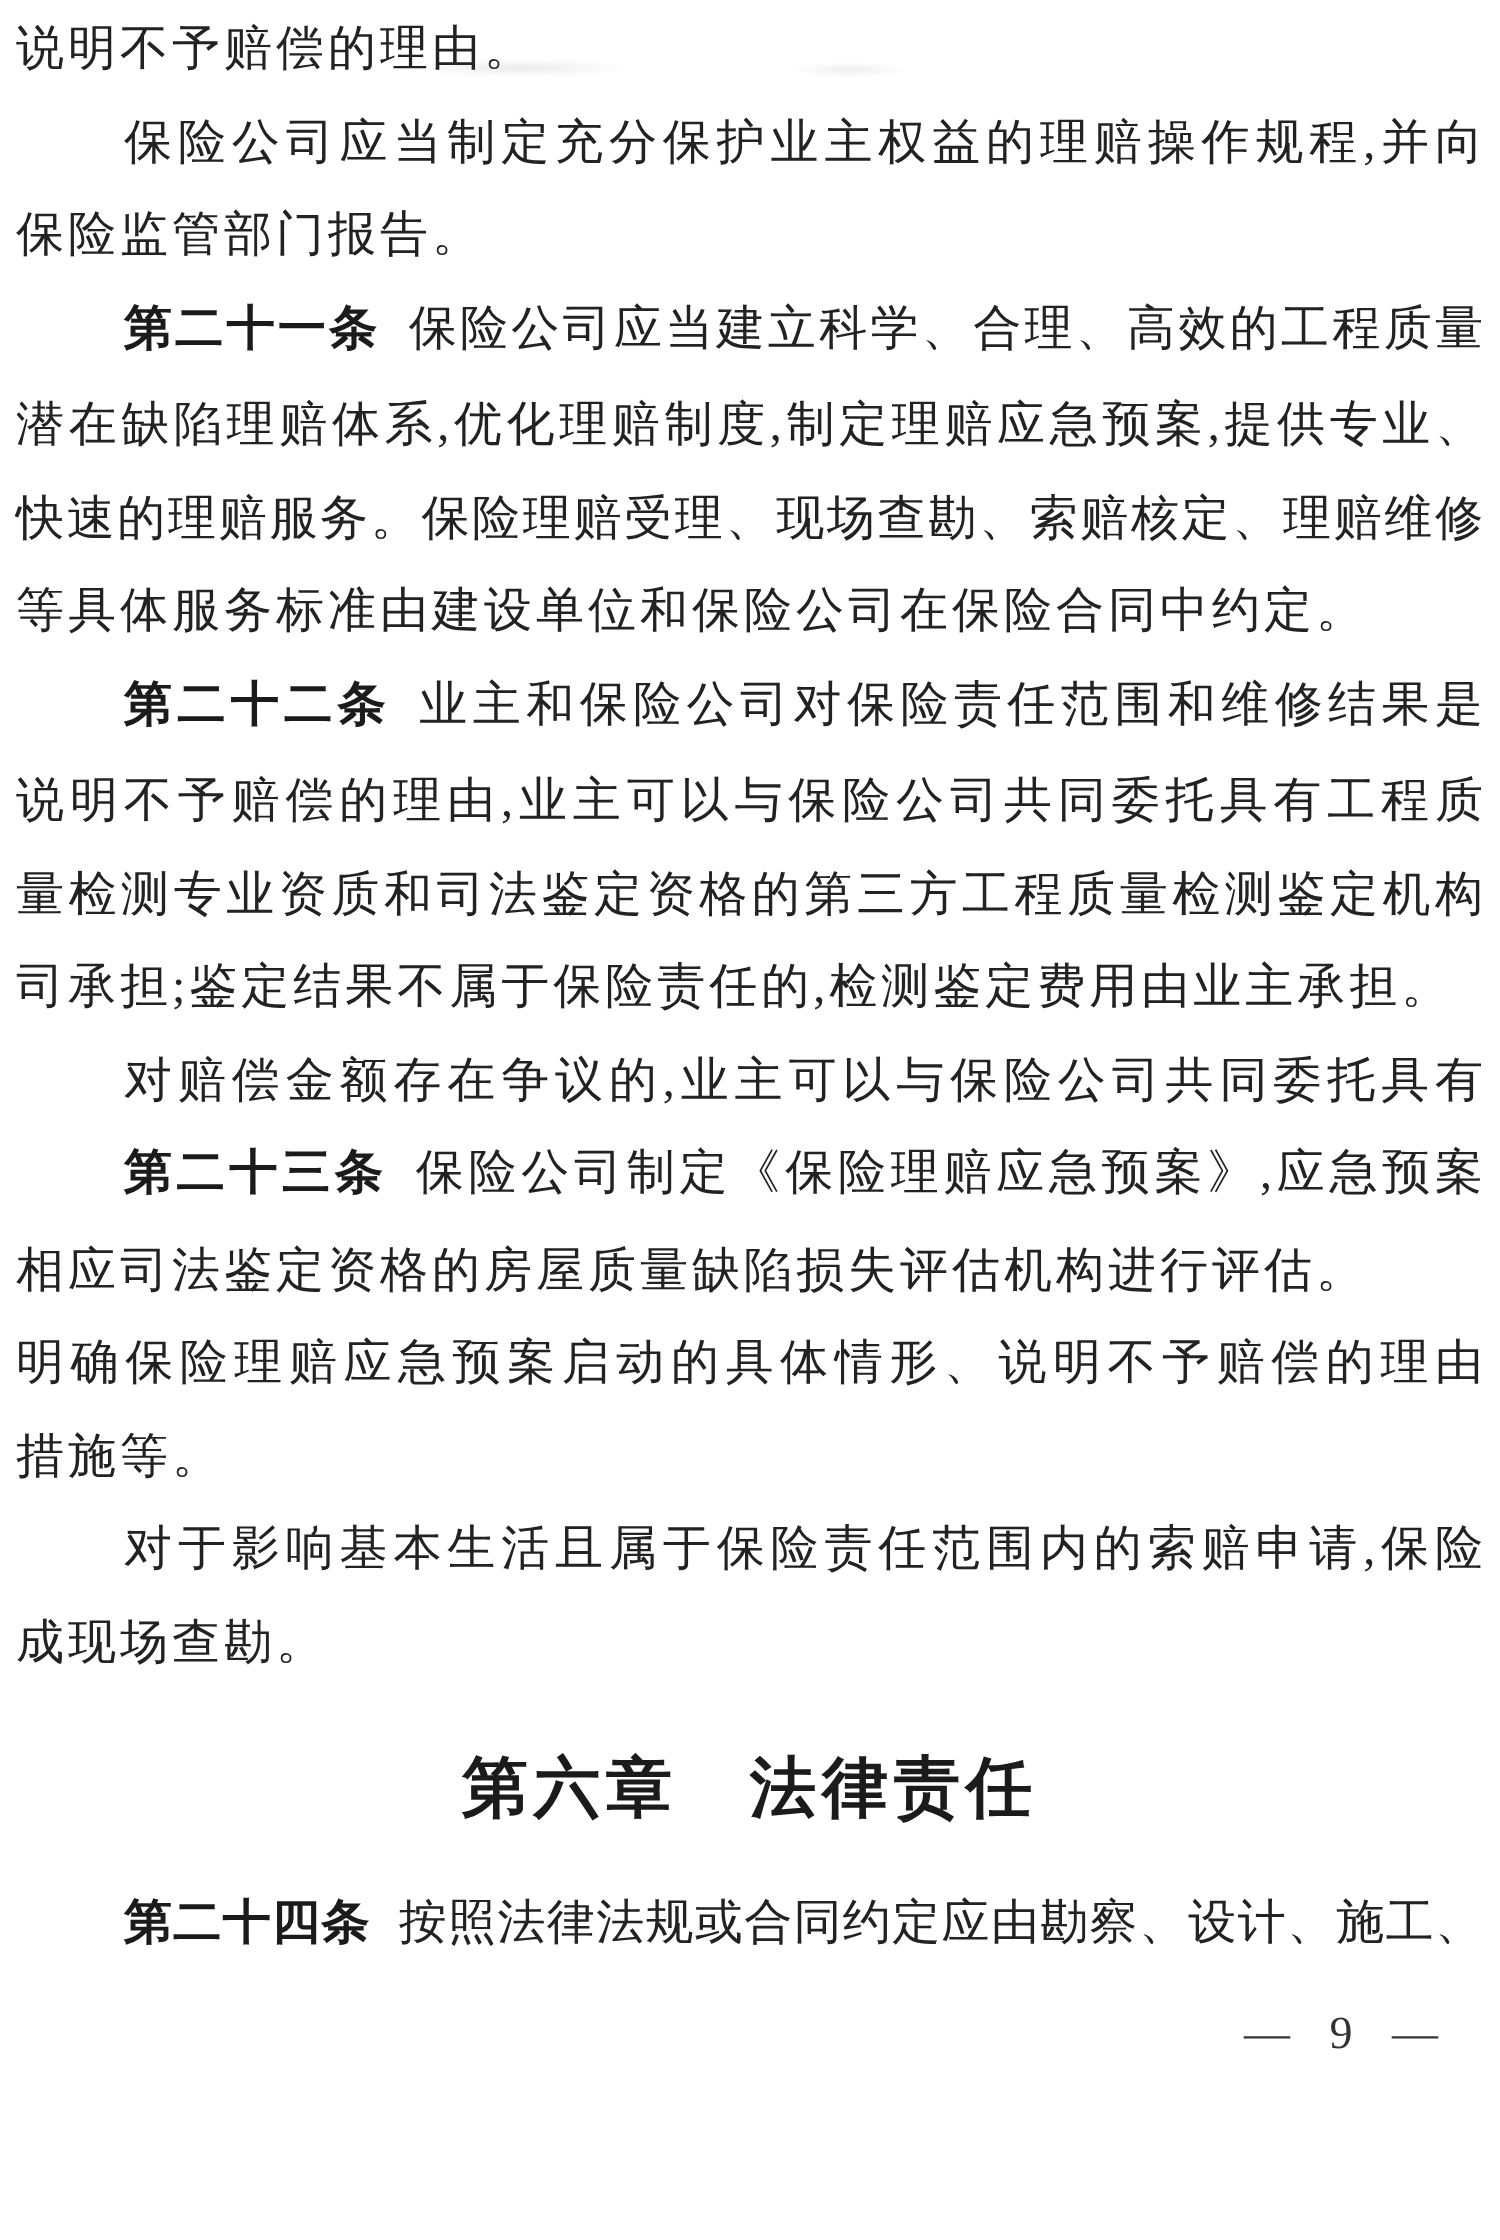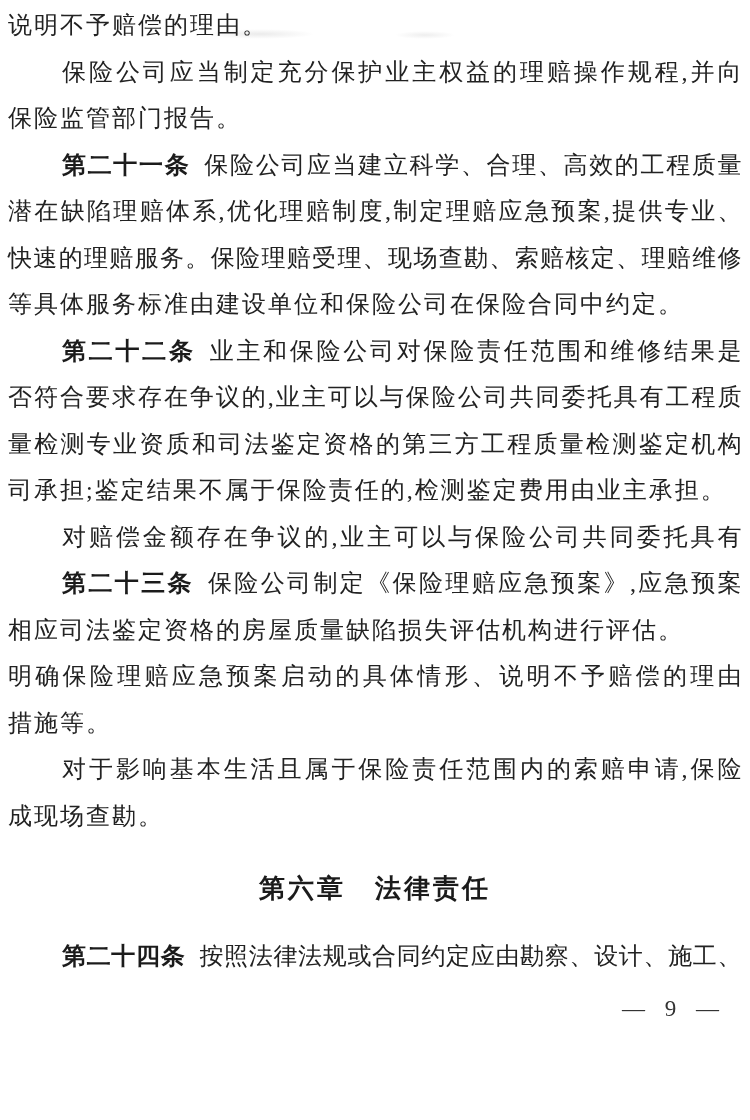--- a/index.html
+++ b/index.html
@@ -21,29 +21,29 @@
     text-align: justify;
     text-align-last: justify;
   }
   .line.indent { padding-left: 54px; }
   .line.last {
     text-align: left;
     text-align-last: left;
     letter-spacing: 2px;
   }
   .lead {
-    font-family: Liberation Serif, serif;
+    font-family: Liberation Mono, monospace;
     font-weight: 700;
     color: #1b1b1b;
     margin-right: 14px;
   }
   .chapter {
     font-family: "Liberation Sans", "DejaVu Sans", sans-serif;
     font-weight: 700;
-    font-size: 26px;
+    font-size: 33px;
     line-height: 46px;
     letter-spacing: 3px;
     text-align: center;
     color: #1b1b1b;
     margin-top: 26px;
     margin-bottom: 22px;
   }
   .pagenum {
     margin-top: 14px;
     text-align: right;
@@ -83,21 +83,21 @@
 
   <div class="line indent">保险公司应当制定充分保护业主权益的理赔操作规程,并向</div>
   <div class="line last">保险监管部门报告。</div>
 
   <div class="line indent"><span class="lead">第二十一条</span><span>保险公司应当建立科学、合理、高效的工程质量</span></div>
   <div class="line">潜在缺陷理赔体系,优化理赔制度,制定理赔应急预案,提供专业、</div>
   <div class="line">快速的理赔服务。保险理赔受理、现场查勘、索赔核定、理赔维修</div>
   <div class="line last">等具体服务标准由建设单位和保险公司在保险合同中约定。</div>
 
   <div class="line indent"><span class="lead">第二十二条</span><span>业主和保险公司对保险责任范围和维修结果是</span></div>
-  <div class="line">否符合要求存在争议的,业主可以与保险公司共同委托具有工程质</div>
+  <div class="line">说明不予赔偿的理由,业主可以与保险公司共同委托具有工程质</div>
   <div class="line">量检测专业资质和司法鉴定资格的第三方工程质量检测鉴定机构</div>
   <div class="line last">司承担;鉴定结果不属于保险责任的,检测鉴定费用由业主承担。</div>
 
   <div class="line indent">对赔偿金额存在争议的,业主可以与保险公司共同委托具有</div>
   <div class="line indent"><span class="lead">第二十三条</span><span>保险公司制定《保险理赔应急预案》,应急预案</span></div>
 
   <div class="line last">相应司法鉴定资格的房屋质量缺陷损失评估机构进行评估。</div>
   <div class="line">明确保险理赔应急预案启动的具体情形、说明不予赔偿的理由</div>
   <div class="line last">措施等。</div>
 

